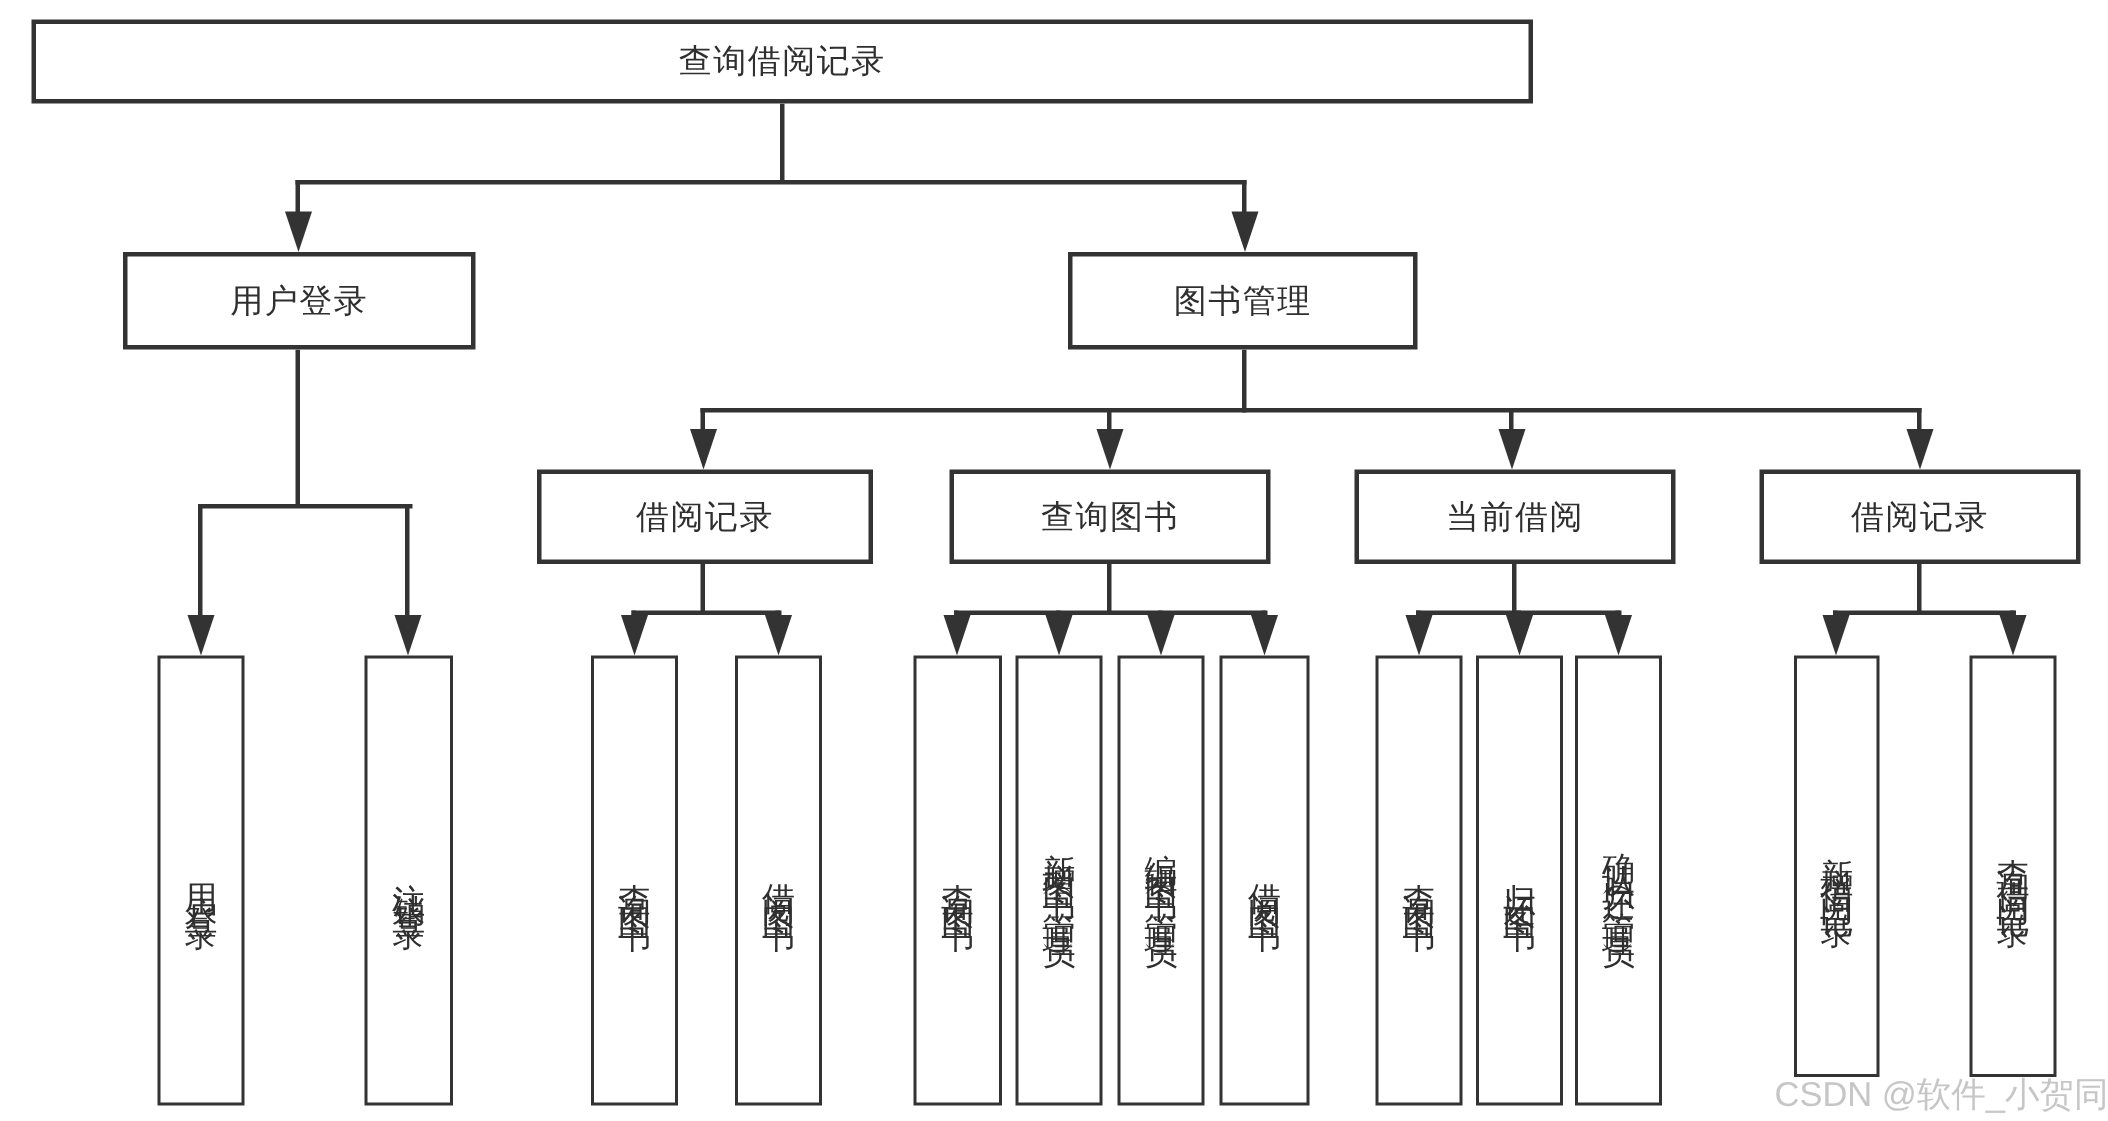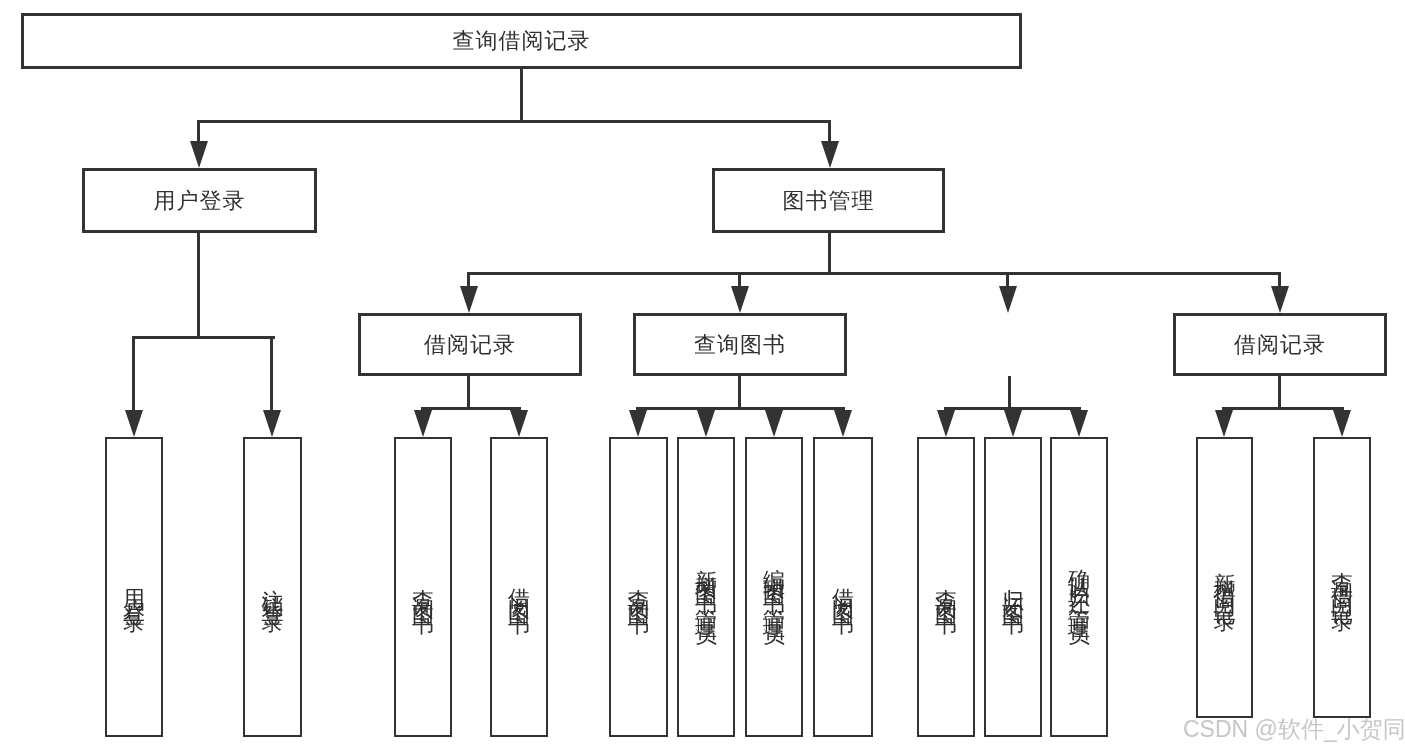--- a/index.html
+++ b/index.html
@@ -88,20 +88,21 @@
   <div class="ah" style="left:460px;top:286px;"></div>
   <div class="vl" style="left:738px;top:272px;height:17px;"></div>
   <div class="ah" style="left:731px;top:286px;"></div>
   <div class="vl" style="left:1006px;top:272px;height:17px;"></div>
   <div class="ah" style="left:999px;top:286px;"></div>
   <div class="vl" style="left:1278px;top:272px;height:17px;"></div>
   <div class="ah" style="left:1271px;top:286px;"></div>
 
   <div class="hbox" style="left:358px;top:313px;width:224px;height:63px;">借阅记录</div>
   <div class="hbox" style="left:633px;top:313px;width:214px;height:63px;">查询图书</div>
+  <div class="hbox" style="left:903px;top:313px;width:214px;height:63px;">当前借阅</div>
   <div class="hbox" style="left:1173px;top:313px;width:214px;height:63px;">借阅记录</div>
 
   <div class="vl" style="left:467px;top:376px;height:33px;"></div>
   <div class="hl" style="left:421px;top:407px;width:100px;"></div>
   <div class="vl" style="left:421px;top:407px;height:8px;"></div>
   <div class="ah" style="left:414px;top:410px;"></div>
   <div class="vl" style="left:517px;top:407px;height:8px;"></div>
   <div class="ah" style="left:510px;top:410px;"></div>
 
   <div class="vl" style="left:738px;top:376px;height:33px;"></div>

